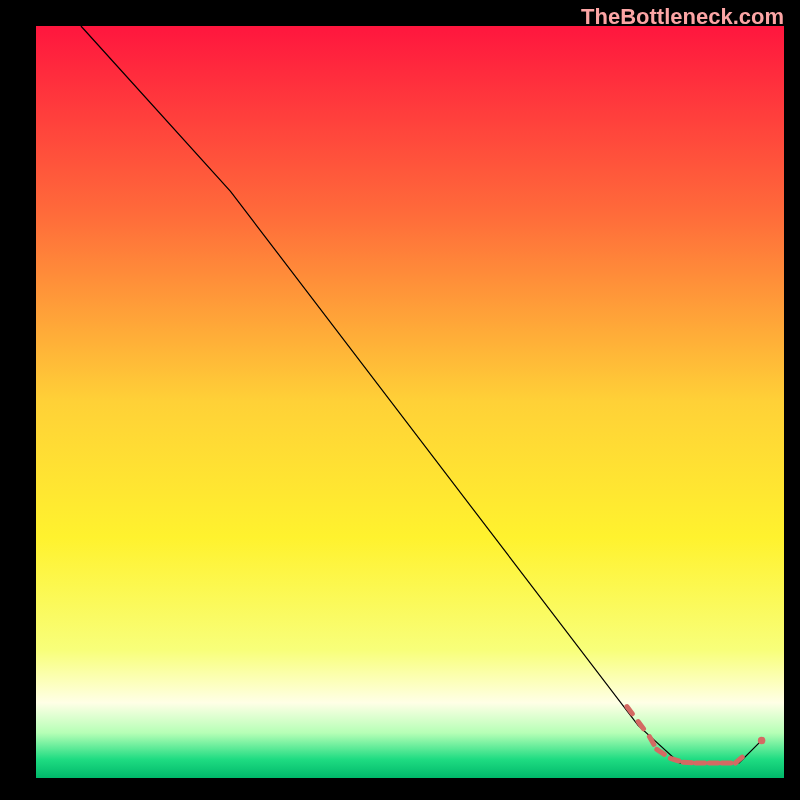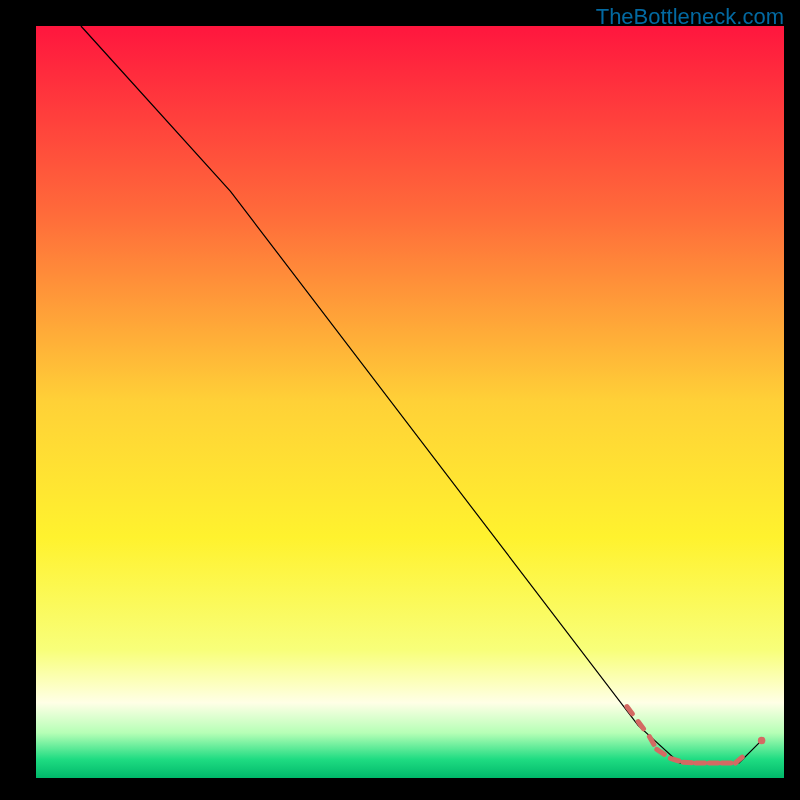--- a/index.html
+++ b/index.html
@@ -14,23 +14,23 @@
   .frame {
     position: relative;
     width: 800px;
     height: 800px;
     background: #000;
   }
   .watermark {
     position: absolute;
     top: 4px;
     right: 16px;
-    color: #0369a1;
+    color: #fca5a5;
     font-size: 22px;
-    font-weight: 400;
+    font-weight: 700;
     z-index: 4;
     user-select: none;
   }
   svg {
     position: absolute;
     top: 0;
     left: 0;
   }
 </style>
 </head>

